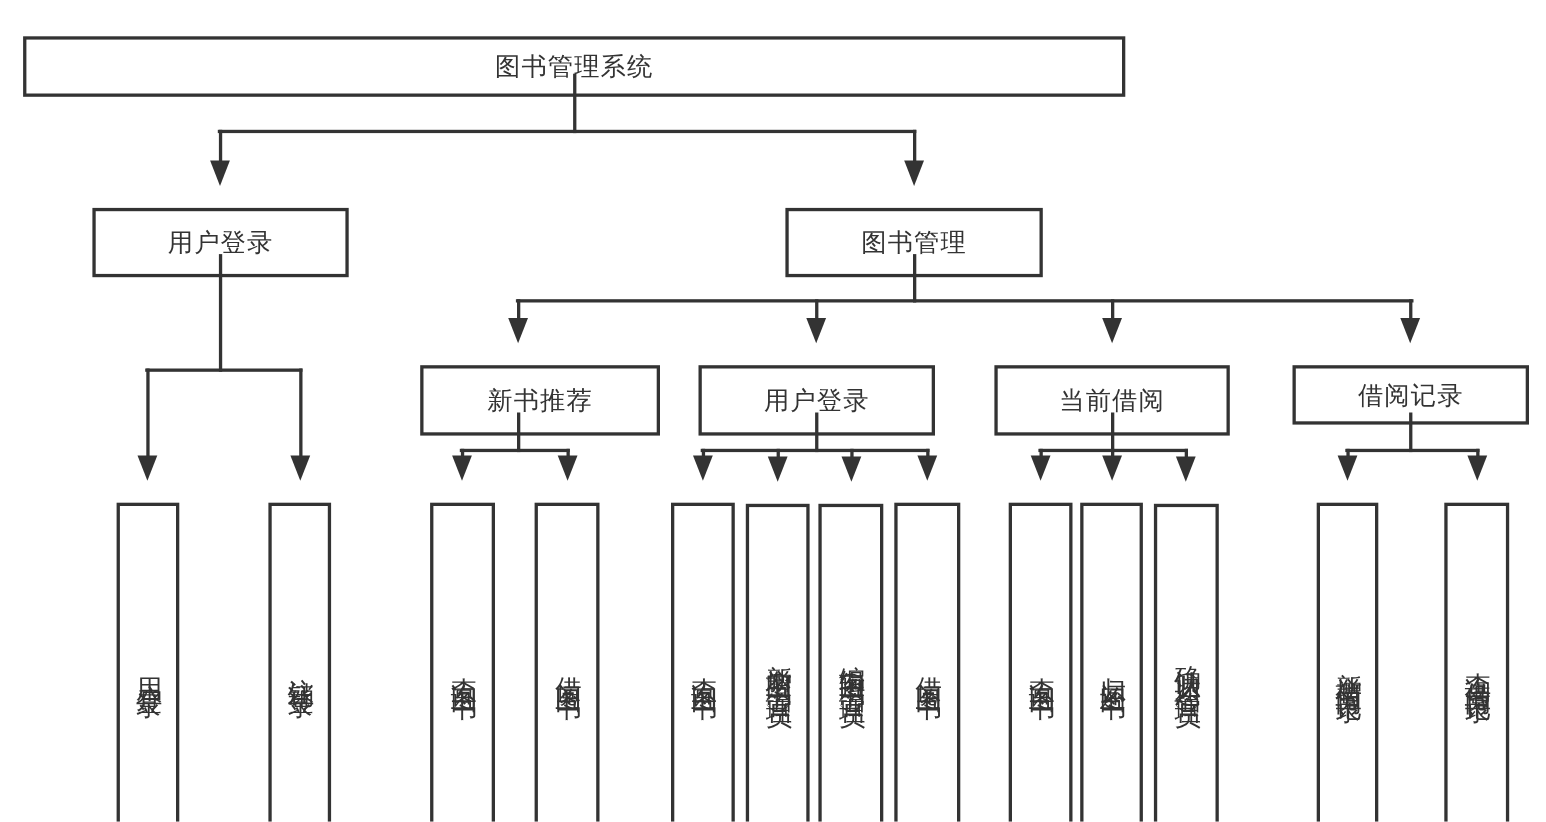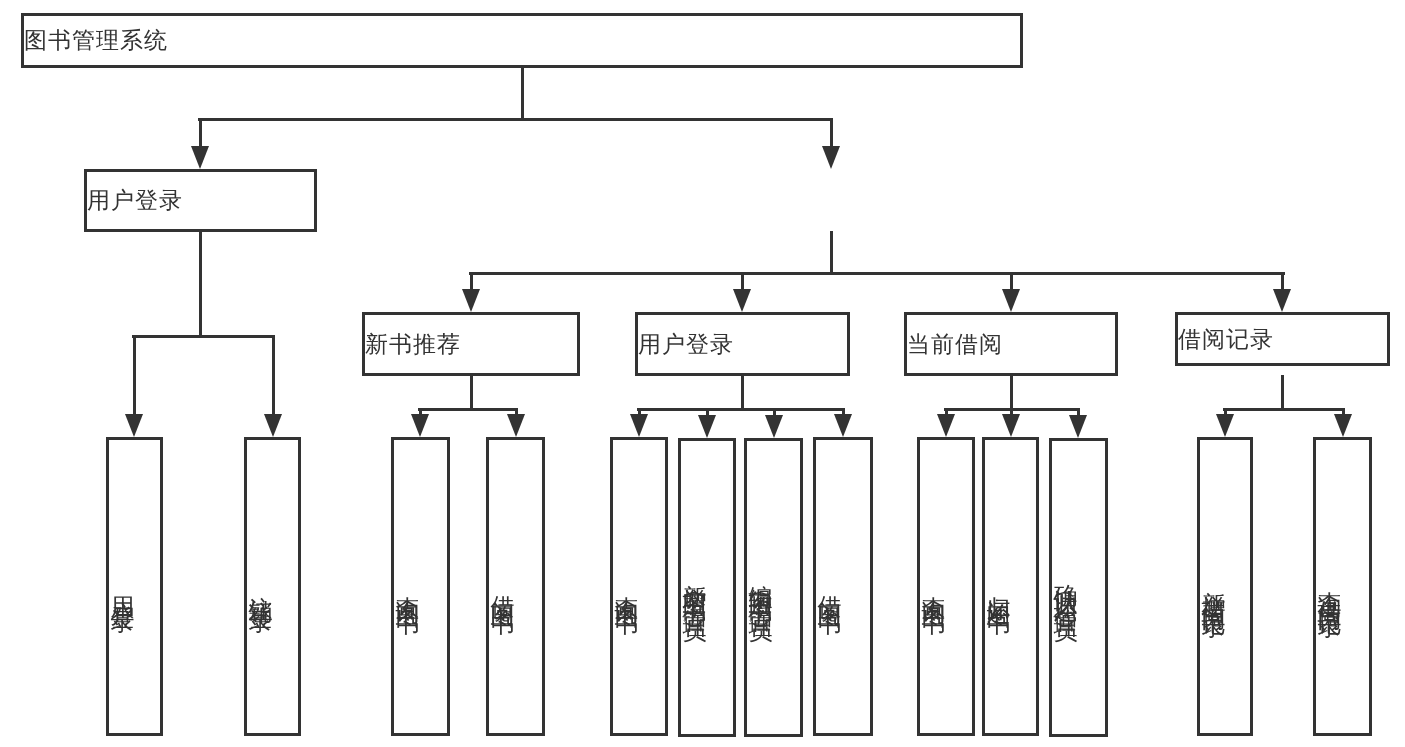--- a/index.html
+++ b/index.html
@@ -5,21 +5,21 @@
   :root { --line:#333333; --box-bg:#ffffff; --text:#333333; }
   html,body { margin:0; padding:0; background:#ffffff; }
   #canvas {
     position:relative; width:1405px; height:747px;
     background:var(--box-bg); overflow:hidden;
     font-family:"Liberation Sans", sans-serif; color:var(--text);
   }
   .box {
     position:absolute; box-sizing:border-box;
     border:3px solid var(--line); background:var(--box-bg);
-    display:flex; align-items:center; 
+    display:flex; align-items:center; justify-content:center;margin-top:20px;
   }
   .box.h .lbl { font-size:23px; letter-spacing:1px; white-space:nowrap; }
   .box.v .lbl {
     writing-mode:vertical-rl; text-orientation:mixed;
     font-size:24px; letter-spacing:5px; line-height:1.1; white-space:nowrap;
   }
   .vline { position:absolute; width:3px; background:var(--line); }
   .hline { position:absolute; height:3px; background:var(--line); }
   .ahead {
     position:absolute; width:0; height:0;
@@ -36,22 +36,25 @@
 
 <div id="canvas">
 
   <div class="box h" style="left:21px;top:13px;width:1002px;height:55px">
     <span class="lbl">图书管理系统</span>
   </div>
 
   <div class="box h" style="left:84px;top:169px;width:233px;height:63px">
     <span class="lbl">用户登录</span>
   </div>
+  <div class="box h" style="left:714px;top:169px;width:234px;height:63px">
+    <span class="lbl">图书管理</span>
+  </div>
 
-  <div class="box h" style="left:362px;top:312px;width:218px;height:64px">
+  <div class="box h" style="left:382px;top:312px;width:218px;height:64px">
     <span class="lbl">新书推荐</span>
   </div>
   <div class="box h" style="left:635px;top:312px;width:215px;height:64px">
     <span class="lbl">用户登录</span>
   </div>
   <div class="box h" style="left:904px;top:312px;width:214px;height:64px">
     <span class="lbl">当前借阅</span>
   </div>
   <div class="box h" style="left:1175px;top:312px;width:215px;height:54px">
     <span class="lbl">借阅记录</span>

